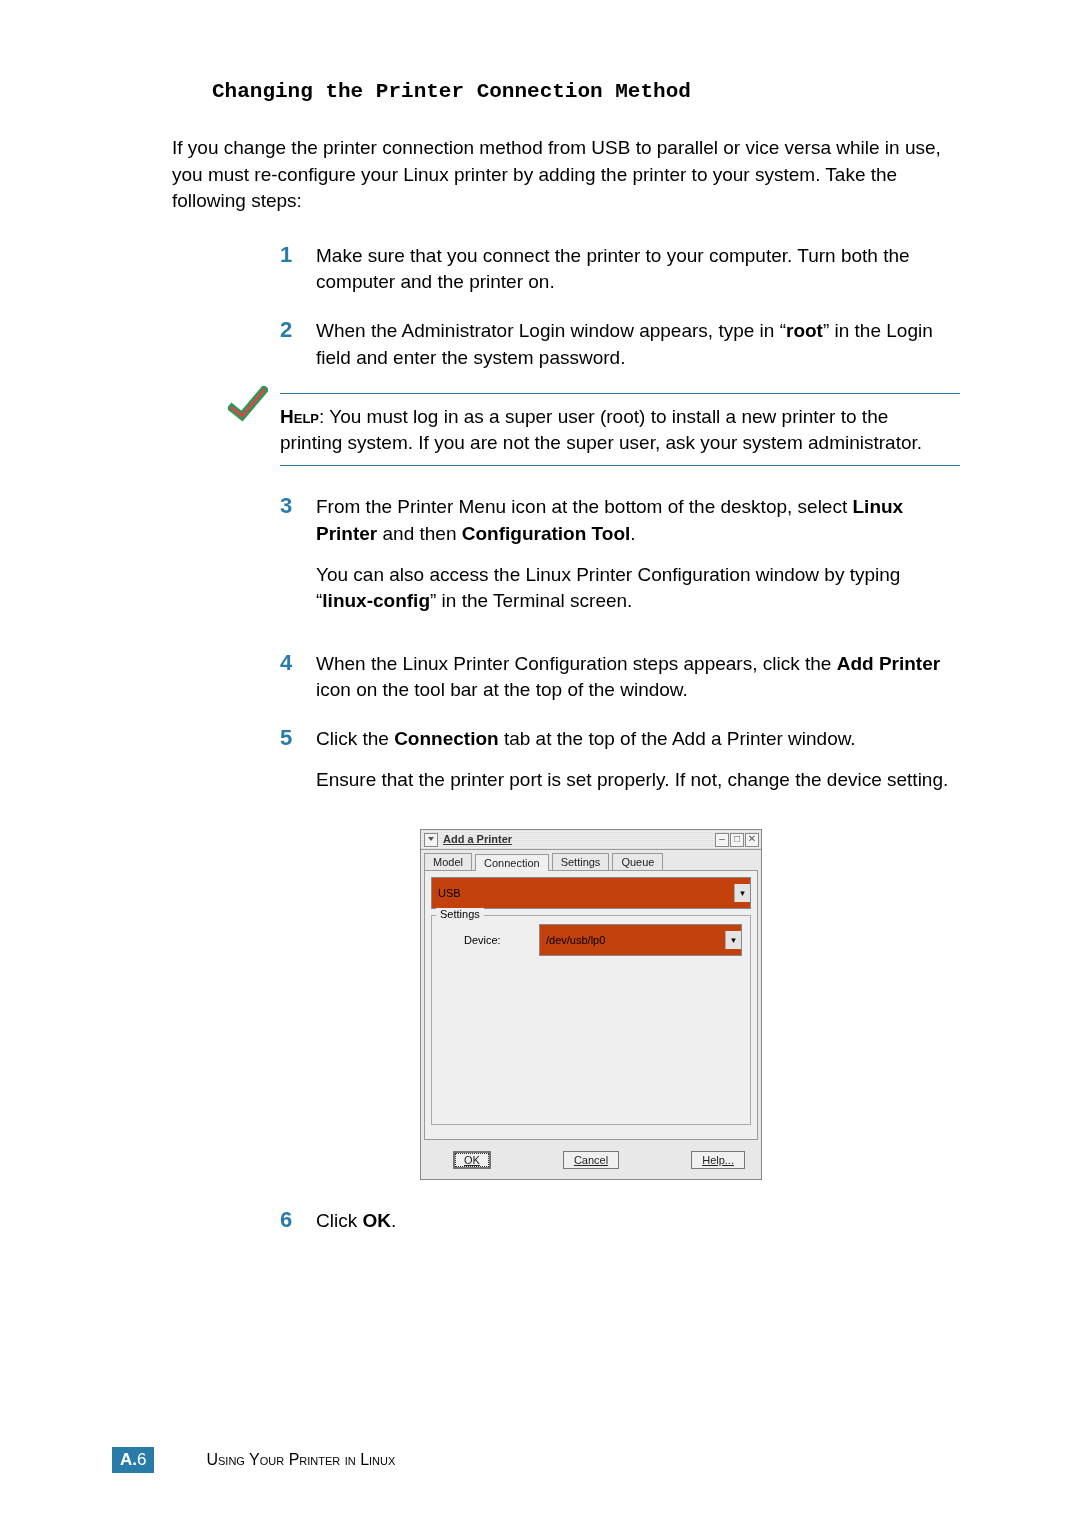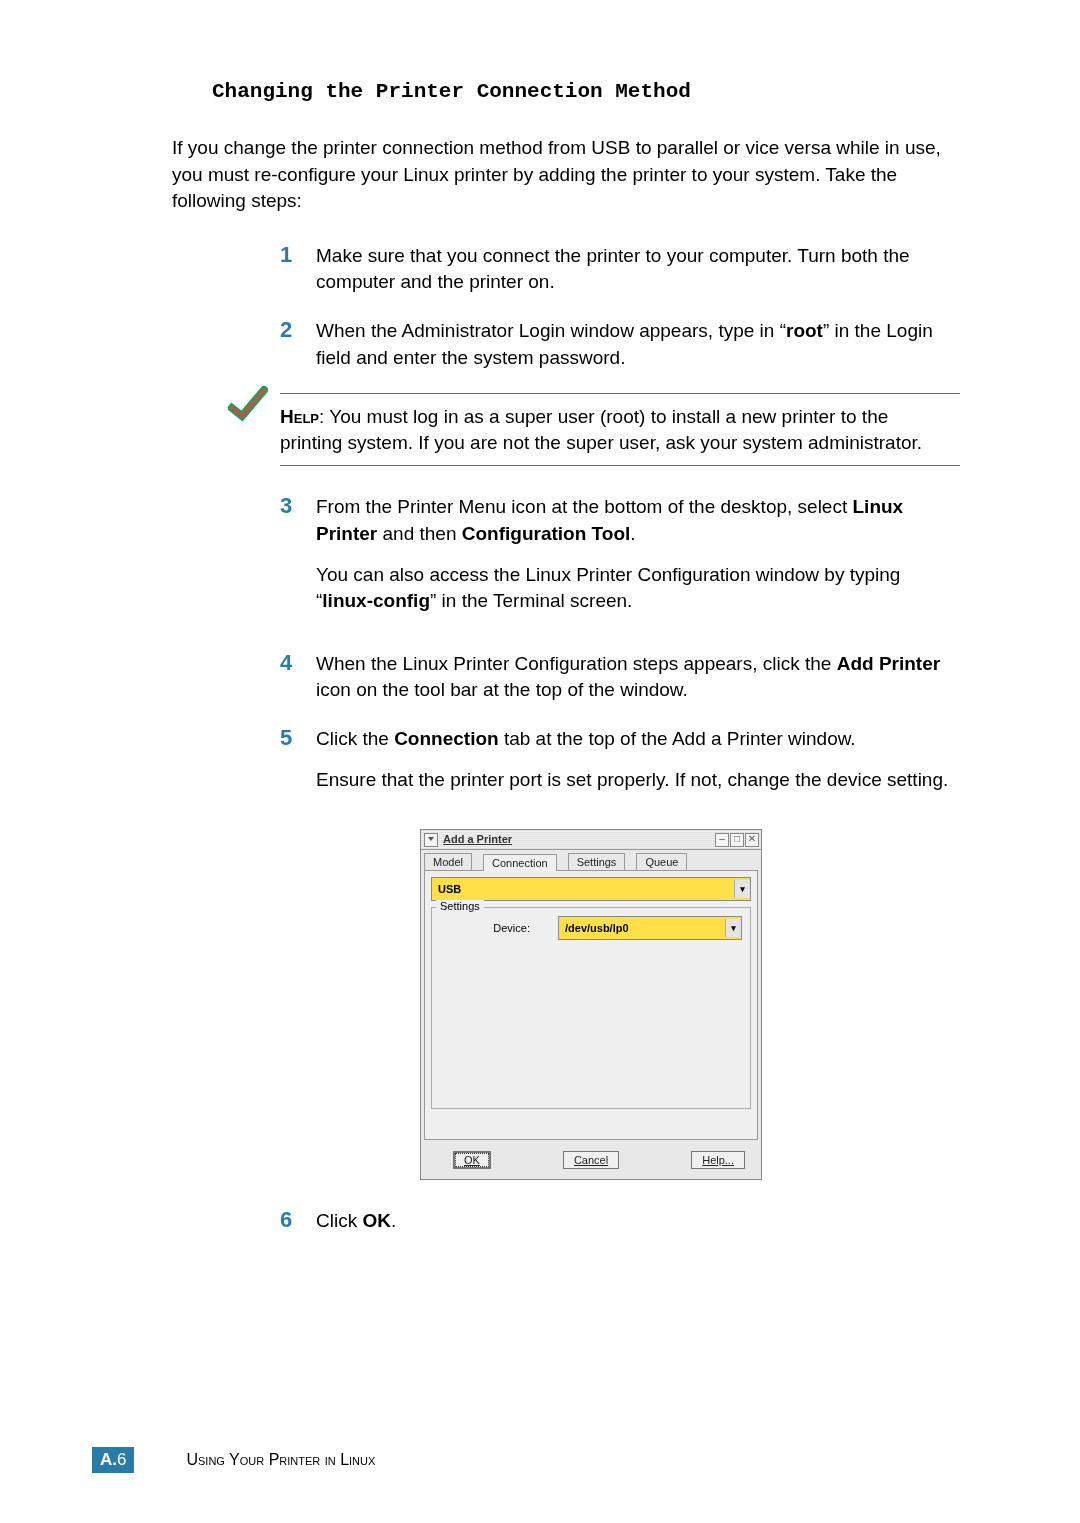--- a/index.html
+++ b/index.html
@@ -127,21 +127,21 @@
   .titlebar-right {
     margin-left: auto;
     display: flex;
     gap: 1px;
     padding-right: 2px;
   }
   .tabs {
     display: flex;
     padding: 3px 3px 0 3px;
     background: #e8e8e8;
-    gap: 12px;
+    gap: 4px;
   }
   .tab {
     font-size: 11px;
     padding: 2px 8px;
     border: 1px solid #999;
     border-bottom: none;
     background: #e8e8e8;
     color: #222;
     margin-right: -1px;
   }
@@ -154,26 +154,25 @@
     border: 1px solid #999;
     margin: 0 3px 3px 3px;
     background: #efefef;
     padding: 6px;
     min-height: 270px;
   }
   .combo {
     display: flex;
     align-items: center;
     border: 1px solid #888;
-    background: #fde047;
-    height: 24px;
+    background: #c2410c;
+    height: 32px;
     font-size: 11px;
     padding-left: 6px;
     justify-content: space-between;
-    font-weight: bold;
   }
   .combo-arrow {
     width: 16px;
     height: 18px;
     border-left: 1px solid #aaa;
     background: #e4e4e4;
     display: flex;
     align-items: center;
     justify-content: center;
     font-size: 9px;
@@ -188,22 +187,21 @@
     position: absolute;
     top: -8px;
     left: 4px;
     background: #efefef;
     font-size: 11px;
     padding: 0 4px;
   }
   .settings-row {
     display: flex;
     align-items: center;
-    gap: 28px;
-    text-align: right;
+    gap: 9px;
   }
   .settings-label {
     font-size: 11px;
     min-width: 90px;
     padding-left: 24px;
   }
   .settings-combo {
     flex: 1;
   }
   .btn-row {
@@ -224,21 +222,21 @@
   }
   .wbtn.focus {
     outline: 1px dotted #333;
     outline-offset: -3px;
     box-shadow: 0 0 0 1px #777 inset;
   }
   
   .footer {
     position: absolute;
     bottom: 50px;
-    left: 92px;
+    left: 112px;
     display: flex;
     align-items: stretch;
   }
   .footer-badge {
     background: #2a7ca8;
     color: #fff;
     font-size: 17px;
     padding: 3px 8px;
     font-family: Verdana, sans-serif;
   }

